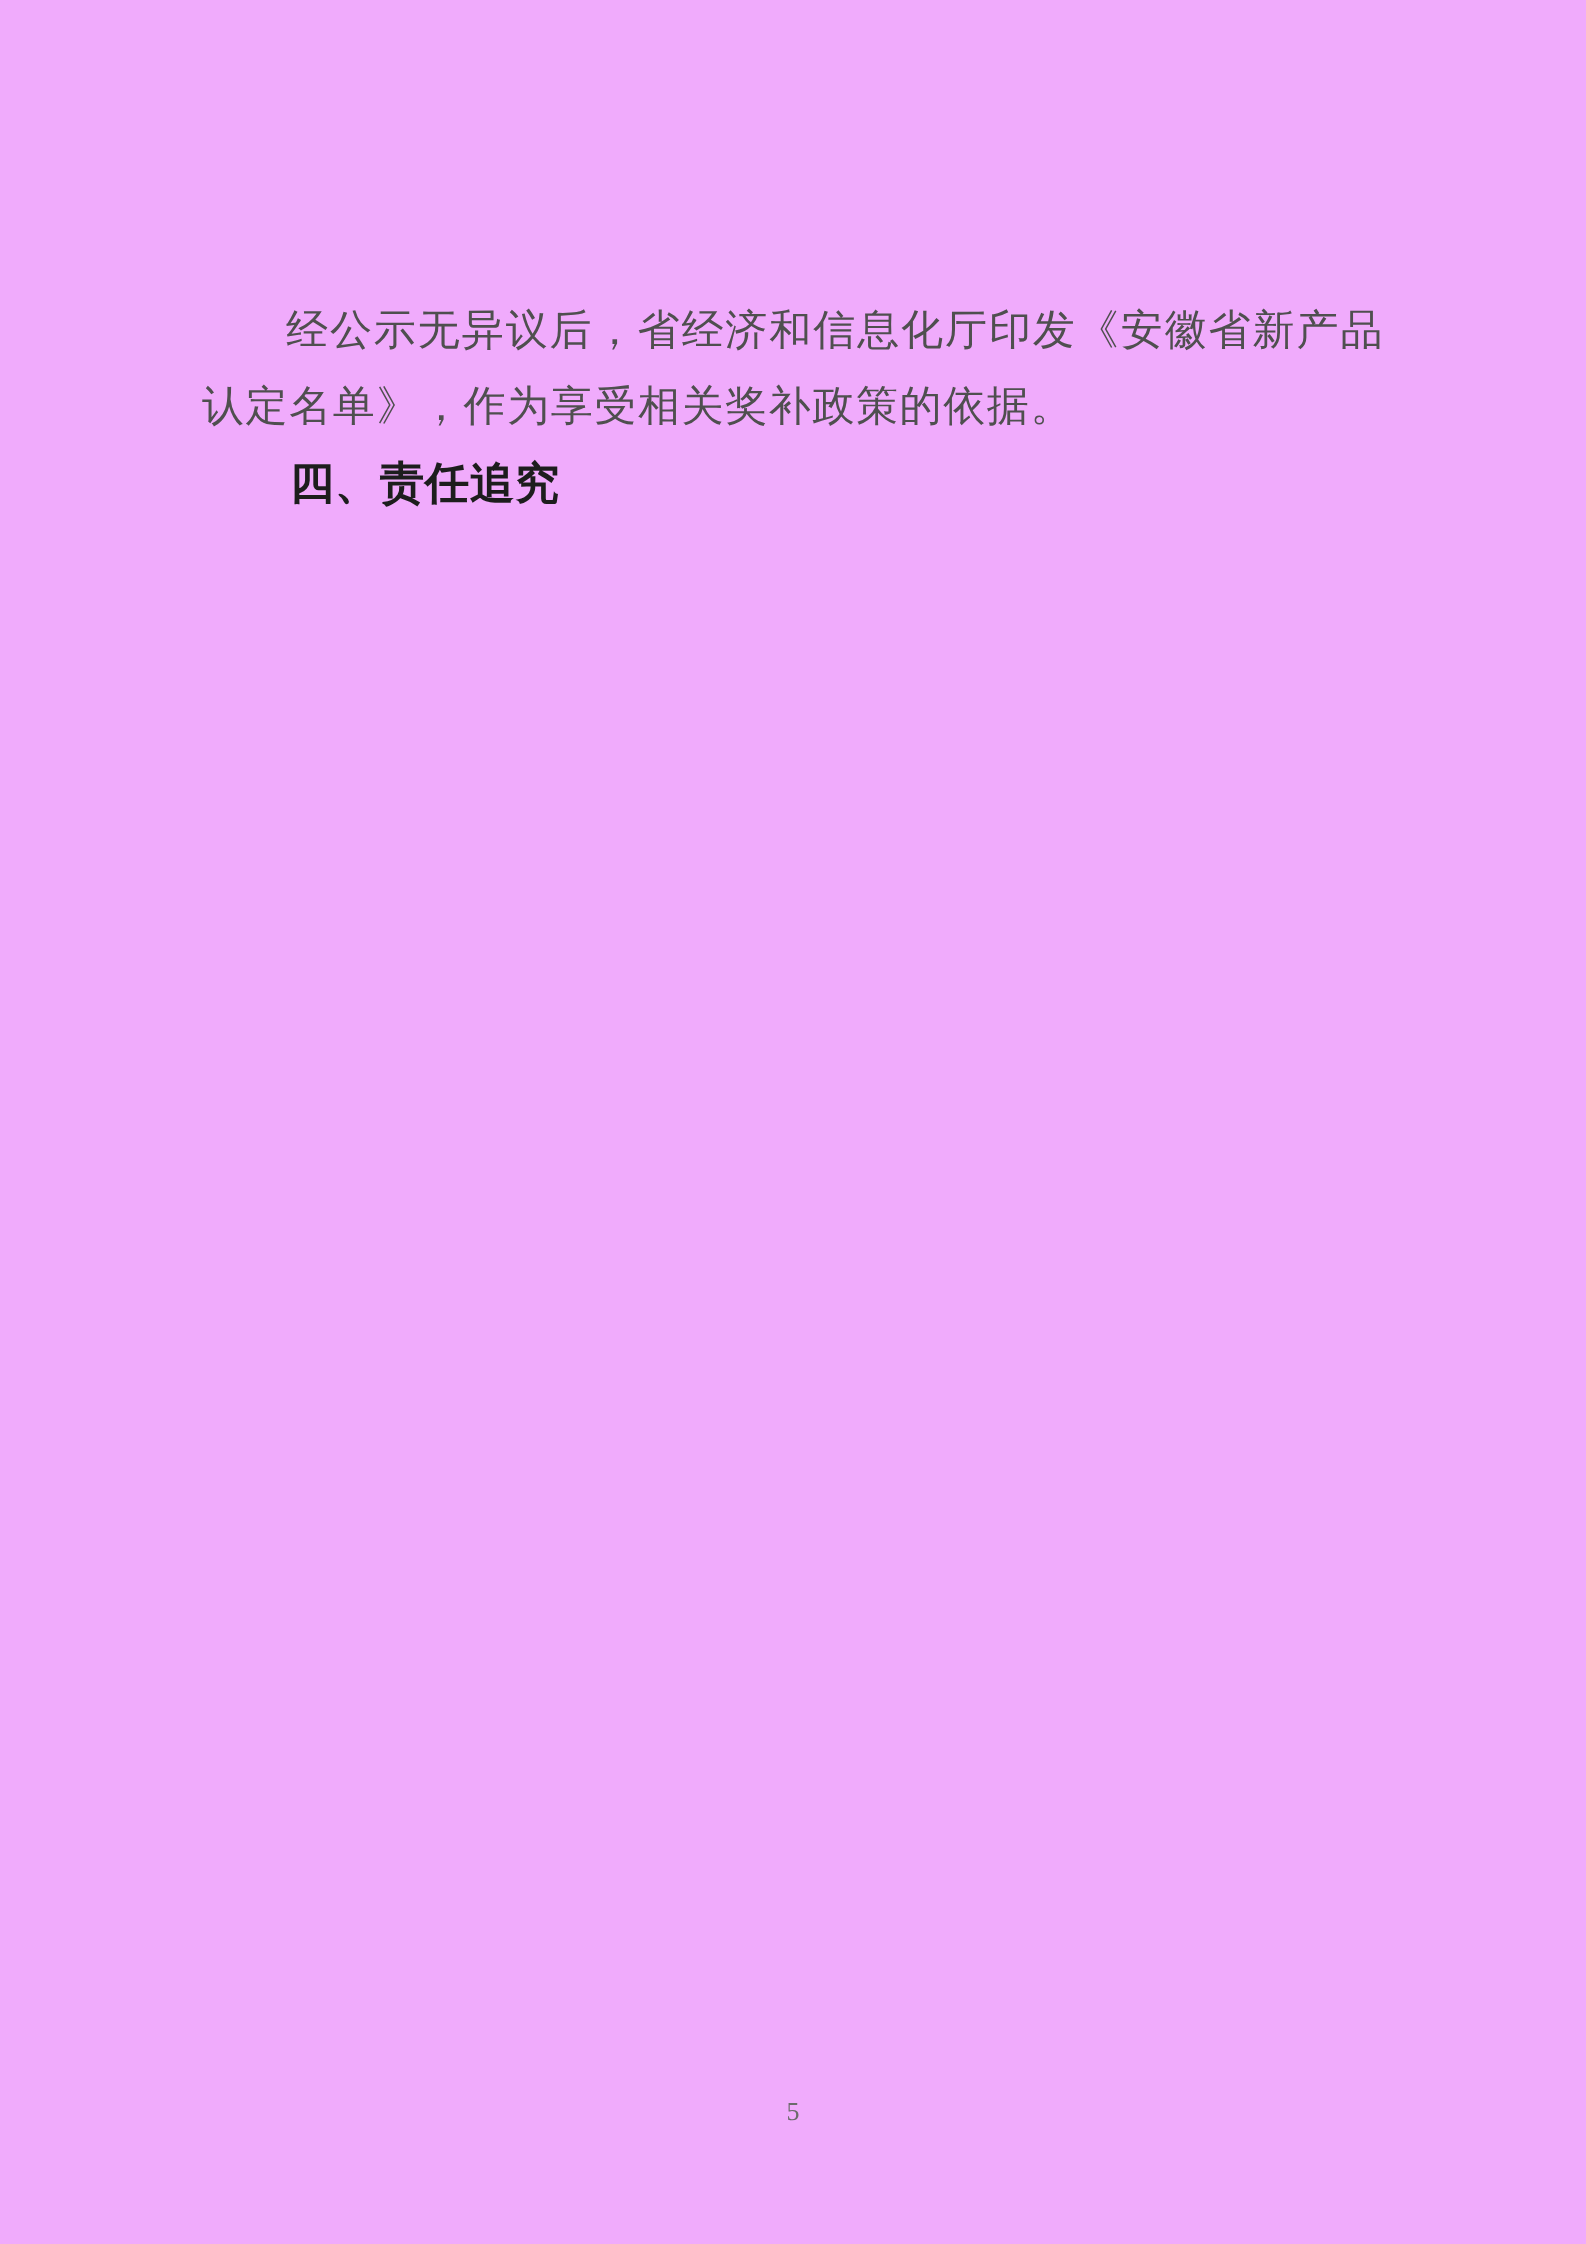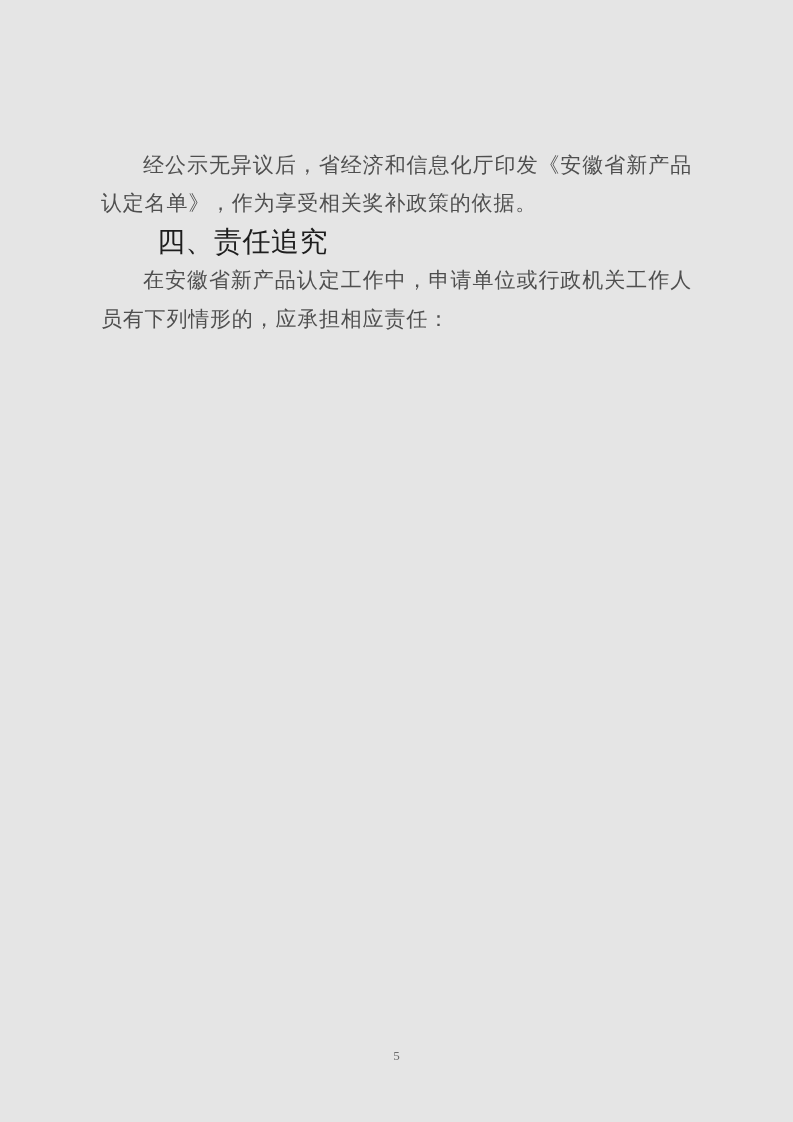--- a/index.html
+++ b/index.html
@@ -9,41 +9,41 @@
     height: 1122px;
     position: relative;
     font-family: "Liberation Serif", "DejaVu Serif", serif;
     overflow: hidden;
   }
   .page {
     position: absolute;
     top: 0; left: 0;
     width: 793px;
     height: 1122px;
-    background: #e5e5e5;
+    background: #f0abfc;
   }
   .content {
     position: absolute;
     top: 146px;
     left: 101px;
     width: 591px;
   }
   .para {
     font-size: 21px;
     line-height: 38.4px;
     color: #4f4f4f;
     text-align: justify;
     text-justify: inter-ideograph;
     text-indent: 2em;
     letter-spacing: 0.8px;
   }
   .heading {
     font-family: "Liberation Sans", "DejaVu Sans", sans-serif;
-    font-weight: normal;
-    font-size: 28px;
+    font-weight: bold;
+    font-size: 22px;
     line-height: 38.4px;
     color: #1d1d1d;
     text-indent: 2em;
     letter-spacing: 0.5px;
   }
   .page-number {
     position: absolute;
     bottom: 58px;
     left: 0;
     width: 793px;
@@ -53,16 +53,15 @@
     font-family: "Liberation Serif", serif;
   }
 </style>
 </head>
 <body>
 
 <div class="page">
   <div class="content">
     <p class="para">经公示无异议后，省经济和信息化厅印发《安徽省新产品认定名单》，作为享受相关奖补政策的依据。</p>
     <p class="heading">四、责任追究</p>
-    <p class="para">在安徽省新产品认定工作中，申请单位或行政机关工作人员有下列情形的，应承担相应责任：</p>
   </div>
   <div class="page-number">5</div>
 </div>
 
 </body></html>

